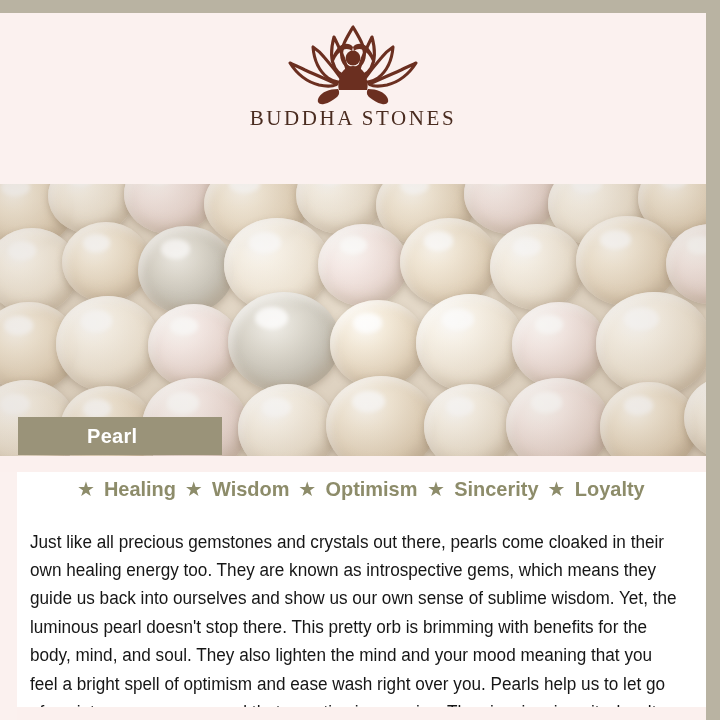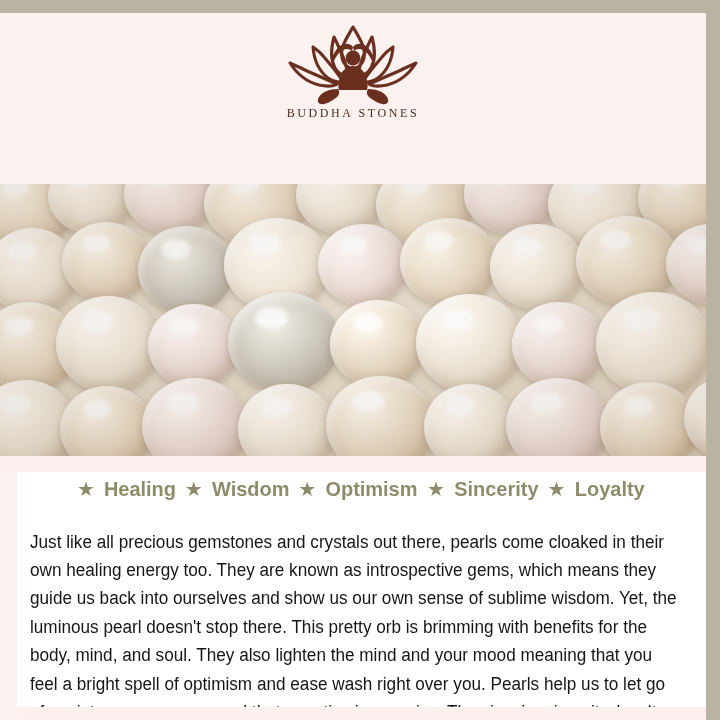--- a/index.html
+++ b/index.html
@@ -49,21 +49,21 @@
     text-align: center;
   }
   .logo-mark {
     display: block;
     margin: 0 auto;
   }
   .logo-text {
     display: block;
     margin-top: 1px;
     font-family: "Liberation Serif", serif;
-    font-size: 12px;
+    font-size: 21px;
     letter-spacing: 2.6px;
     color: #4a2c20;
     font-weight: 400;
   }
 
   
   .title-band {
     position: absolute;
     left: 150px;
     top: 127px;
@@ -326,20 +326,23 @@
         <div class="pearl warm" style="left:326px; top:192px;  width:110px; height:98px;"></div>
         <div class="pearl" style="left:424px; top:200px;  width:92px;  height:86px;"></div>
         <div class="pearl pinkish" style="left:506px; top:194px;  width:104px; height:94px;"></div>
         <div class="pearl warm" style="left:600px; top:198px;  width:98px;  height:90px;"></div>
         <div class="pearl" style="left:684px; top:192px;  width:90px;  height:84px;"></div>
 
         <div class="photo-shade"></div>
       </div>
     </div>
 
+    <div class="name-bar">
+      <span class="name-text">Pearl</span>
+    </div>
 
     <div class="pink-strip"></div>
 
     <div class="content">
 
       <div class="benefits">
         <div class="benefit">
           <span class="star">★</span>
           <span class="benefit-label">Healing</span>
         </div>

